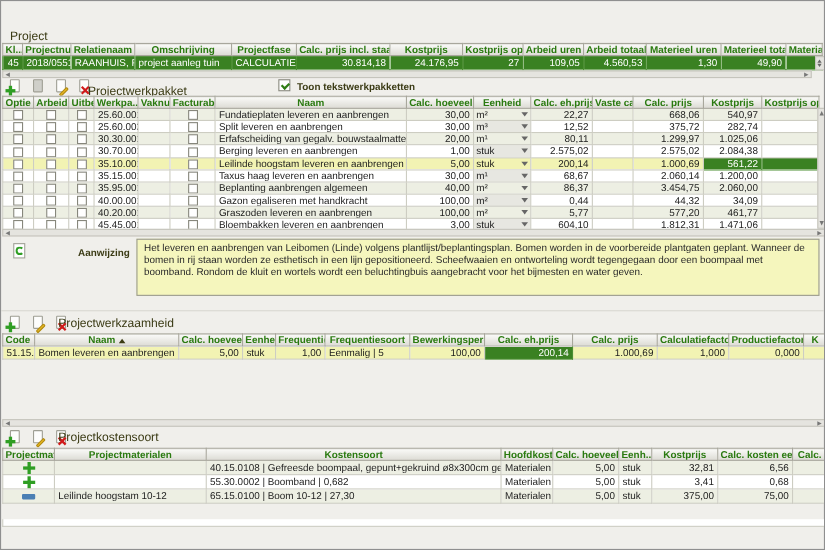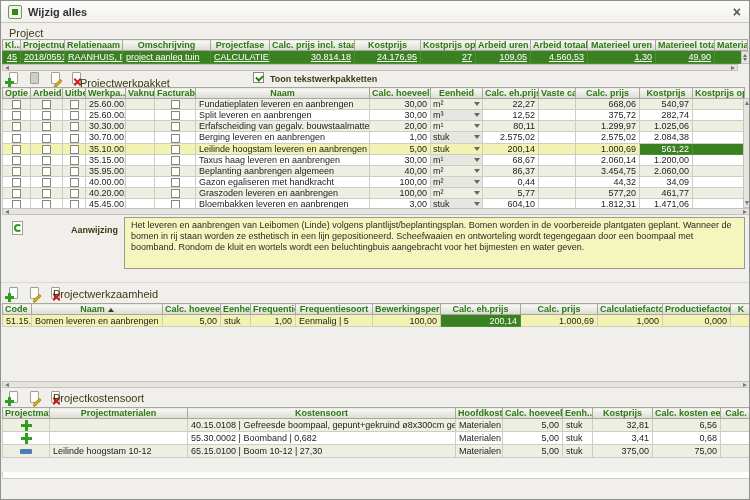--- a/index.html
+++ b/index.html
@@ -19,21 +19,21 @@
   
   table.tbl { position:absolute; border-collapse:collapse; table-layout:fixed; background:#fff; }
   .tbl th { background:linear-gradient(#f9f9f7,#dcdbd4); color:#2a7a10; font-weight:bold; font-size:9px; border:1px solid #a8a79c; height:11px; line-height:10px; padding:0 2px; overflow:hidden; white-space:nowrap; text-align:center; }
   .tbl td { border:1px solid #cdcdc2; font-size:9px; height:11px; line-height:10px; padding:0 3px; overflow:hidden; white-space:nowrap; }
   .tbl td.c { text-align:center; padding:0; }
   .tbl td.r { text-align:right; }
   .tbl td.l { text-align:left; }
   tr.alt td { background:#edefe3; }
   tr.sel td { background:#f2f3b3; }
   td.cell-green, tr.sel td.cell-green { background:#3a8122 !important; color:#fff; border-color:#4c8f33; }
-  tr.green-row td { background:#3a8122; color:#fff; border-color:#4c8f33; font-weight:normal;text-decoration:underline; }
+  tr.green-row td { background:#3a8122; color:#fff; border-color:#4c8f33; font-weight:normal; }
 
   
   td.unit { background:#e7e7e1; padding:0 2px; }
   tr.sel td.unit { background:#f2f3b3; }
   .unitbox { display:flex; justify-content:space-between; align-items:center; height:100%;gap:11px; }
   .chev { width:0; height:0; border-left:3px solid transparent; border-right:3px solid transparent; border-top:4px solid #666; }
 
   .sort { display:inline-block; width:0; height:0; border-left:3px solid transparent; border-right:3px solid transparent; border-bottom:4px solid #3c3c14; margin-left:3px; }
 
   
@@ -75,25 +75,20 @@
   .spinner .ad { position:absolute; bottom:2px; left:1px; width:0; height:0; border-left:2.5px solid transparent; border-right:2.5px solid transparent; border-top:3.5px solid #666; }
 
   .sep { position:absolute; left:0; width:750px; height:1px; background:#d9d8d2; }
   .white-strip { position:absolute; background:#fff; border:1px solid #cdcdc2; border-top:none; }
 </style>
 </head>
 <body>
 
 <div class="window">
 
-  <div class="titlebar">
-    <span class="app-icon"></span>
-    <span class="win-title">Wijzig alles</span>
-    <span class="close-x">×</span>
-  </div>
 
   <div class="section-title" style="left:8px; top:26px;">Project</div>
 
   <table class="tbl" style="left:1px; top:38px; width:745px;">
     <colgroup>
       <col style="width:18px">
         <col style="width:44px">
         <col style="width:58px">
         <col style="width:88px">
         <col style="width:59px">

